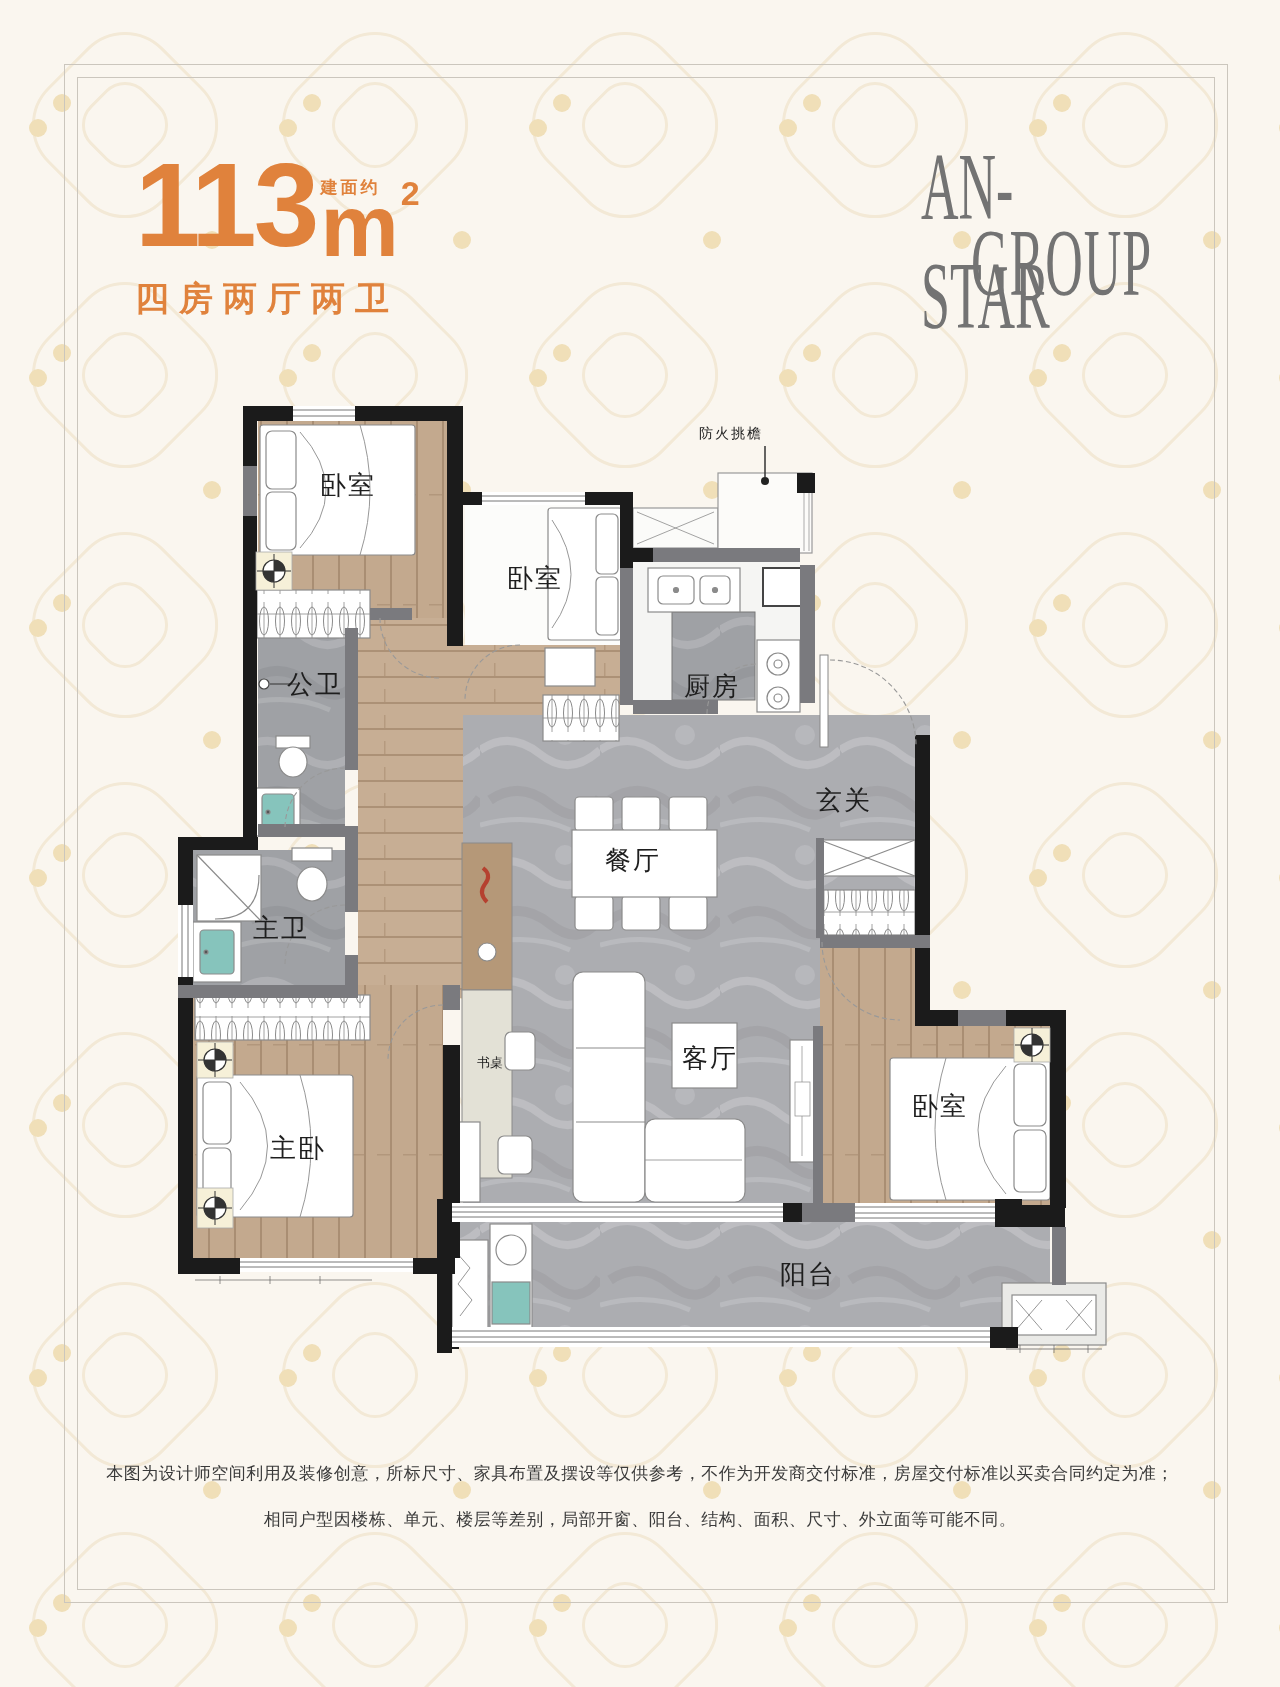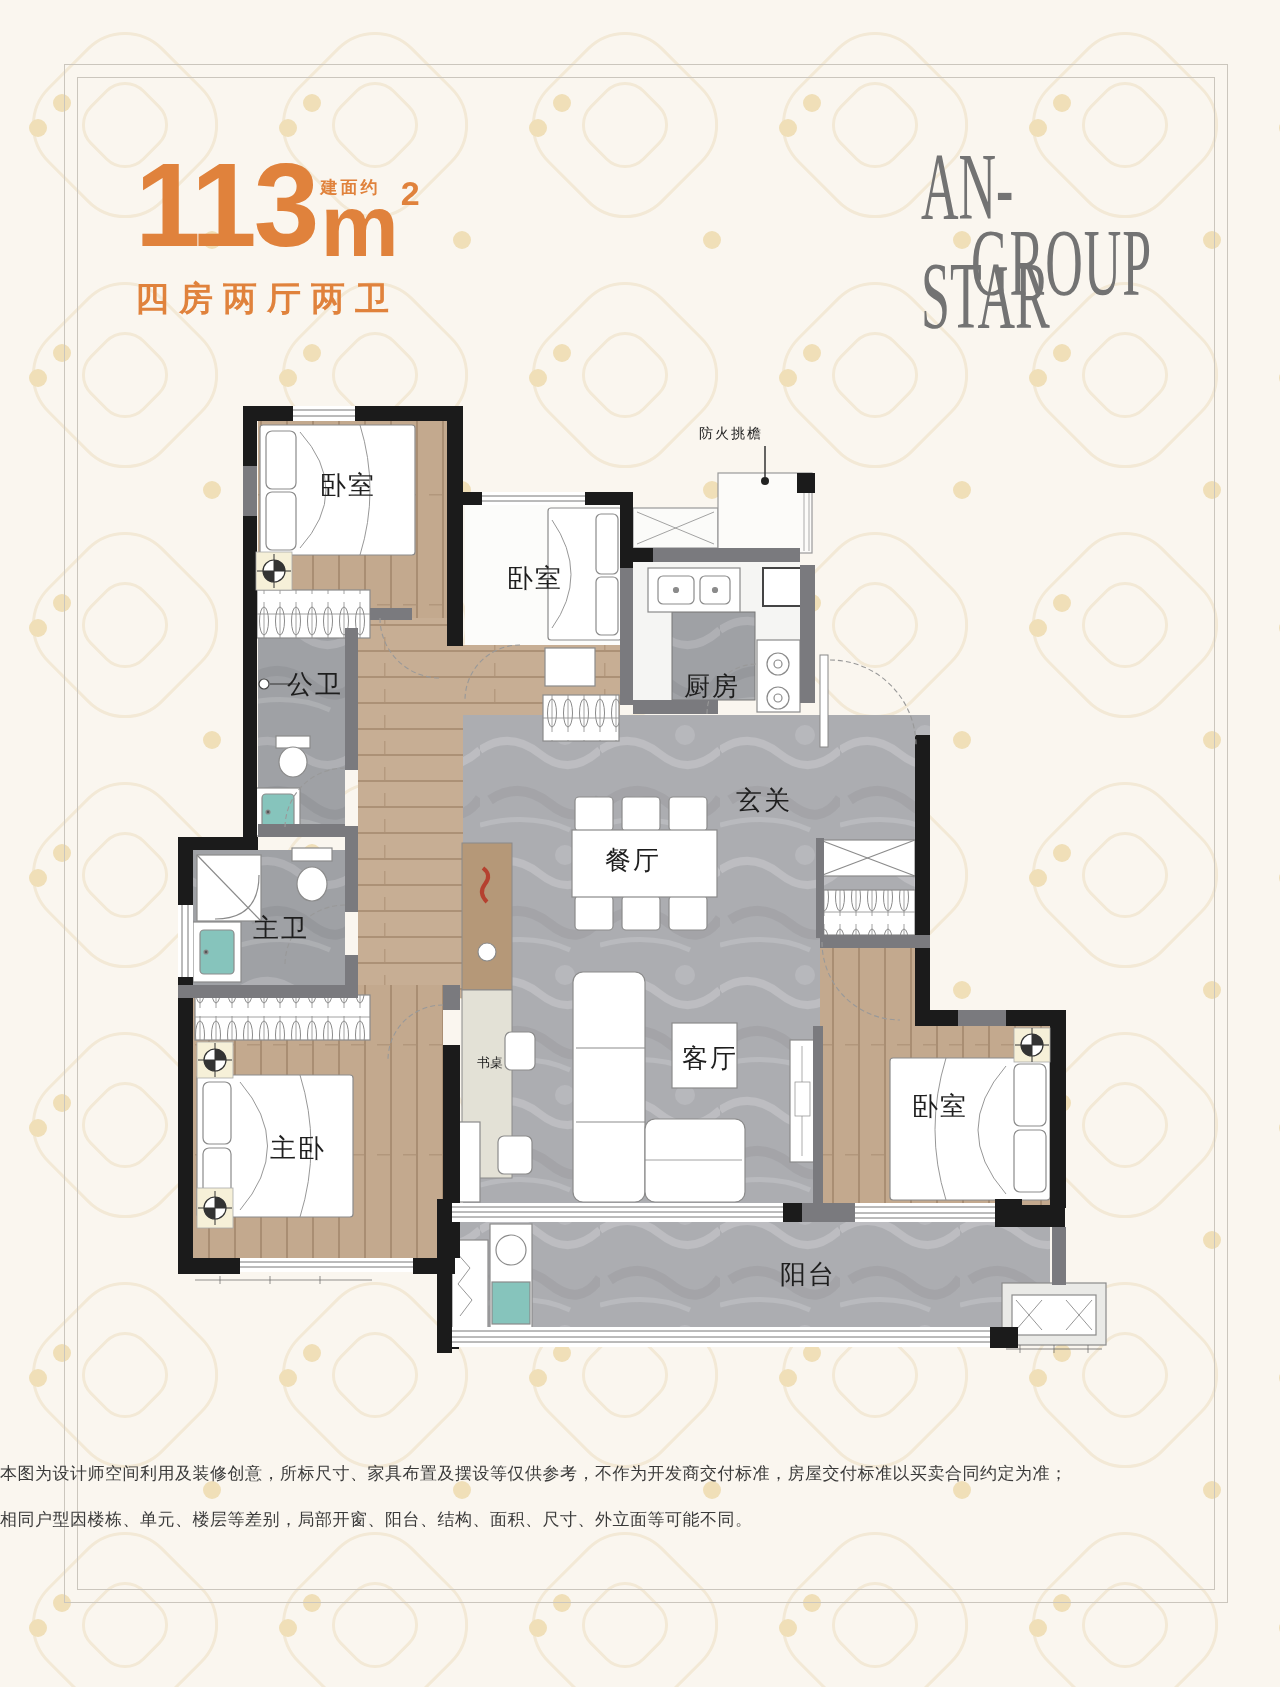--- a/index.html
+++ b/index.html
@@ -21,21 +21,21 @@
   
   #logo{position:absolute;left:895px;top:124px;width:240px;height:190px;color:#737373;font-family:"Liberation Serif",serif;}
   .logo-l1{position:absolute;left:26px;top:8px;font-size:52px;letter-spacing:0px;transform:scaleY(1.85);transform-origin:top left;}
   .logo-l2{position:absolute;left:76px;top:84px;font-size:52px;letter-spacing:1px;transform:scaleY(1.85);transform-origin:top left;}
   
   #plan{position:absolute;left:0;top:0;}
   .lbl{position:absolute;transform:translate(-50%,-50%);font-size:26px;color:#1E1E1E;letter-spacing:2px;white-space:nowrap;font-weight:400;}
   .lbl.small{font-size:13px;letter-spacing:0;}
   .lbl.anno{font-size:14px;letter-spacing:2px;font-weight:500;}
   
-  .foot{position:absolute;left:0;width:100%;font-size:17px;color:#3A3A3A;letter-spacing:.5px;}
+  .foot{position:absolute;left:0;width:100%;text-align:center;font-size:17px;color:#3A3A3A;letter-spacing:.5px;}
   .foot.l1{top:1462px;}
   .foot.l2{top:1508px;}
 </style>
 </head>
 <body>
 
 <div id="page">
 
   <svg class="bgpat" width="1280" height="1687">
     <defs>
@@ -382,21 +382,21 @@
       <line x1="297" y1="684" x2="270" y2="684" stroke="#444" stroke-width="1.2"></line>
       <circle cx="264" cy="684" r="5" fill="#FFF" stroke="#444" stroke-width="1.2"></circle>
     </g>
   </svg>
 
   <div class="lbl" style="left:348px;top:485px;">卧室</div>
   <div class="lbl" style="left:535px;top:578px;">卧室</div>
   <div class="lbl" style="left:712px;top:686px;">厨房</div>
   <div class="lbl" style="left:315px;top:684px;">公卫</div>
   <div class="lbl" style="left:281px;top:928px;">主卫</div>
-  <div class="lbl" style="left:764px;top:800px;text-align:center;">玄关</div>
+  <div class="lbl" style="left:844px;top:800px;text-align:center;">玄关</div>
   <div class="lbl" style="left:633px;top:860px;">餐厅</div>
   <div class="lbl" style="left:710px;top:1058px;">客厅</div>
   <div class="lbl" style="left:298px;top:1148px;">主卧</div>
   <div class="lbl" style="left:940px;top:1106px;">卧室</div>
   <div class="lbl" style="left:808px;top:1274px;">阳台</div>
   <div class="lbl small" style="left:490px;top:1063px;">书桌</div>
   <div class="lbl anno" style="left:731px;top:434px;">防火挑檐</div>
 
   <div class="foot l1">本图为设计师空间利用及装修创意，所标尺寸、家具布置及摆设等仅供参考，不作为开发商交付标准，房屋交付标准以买卖合同约定为准；</div>
   <div class="foot l2">相同户型因楼栋、单元、楼层等差别，局部开窗、阳台、结构、面积、尺寸、外立面等可能不同。</div>

